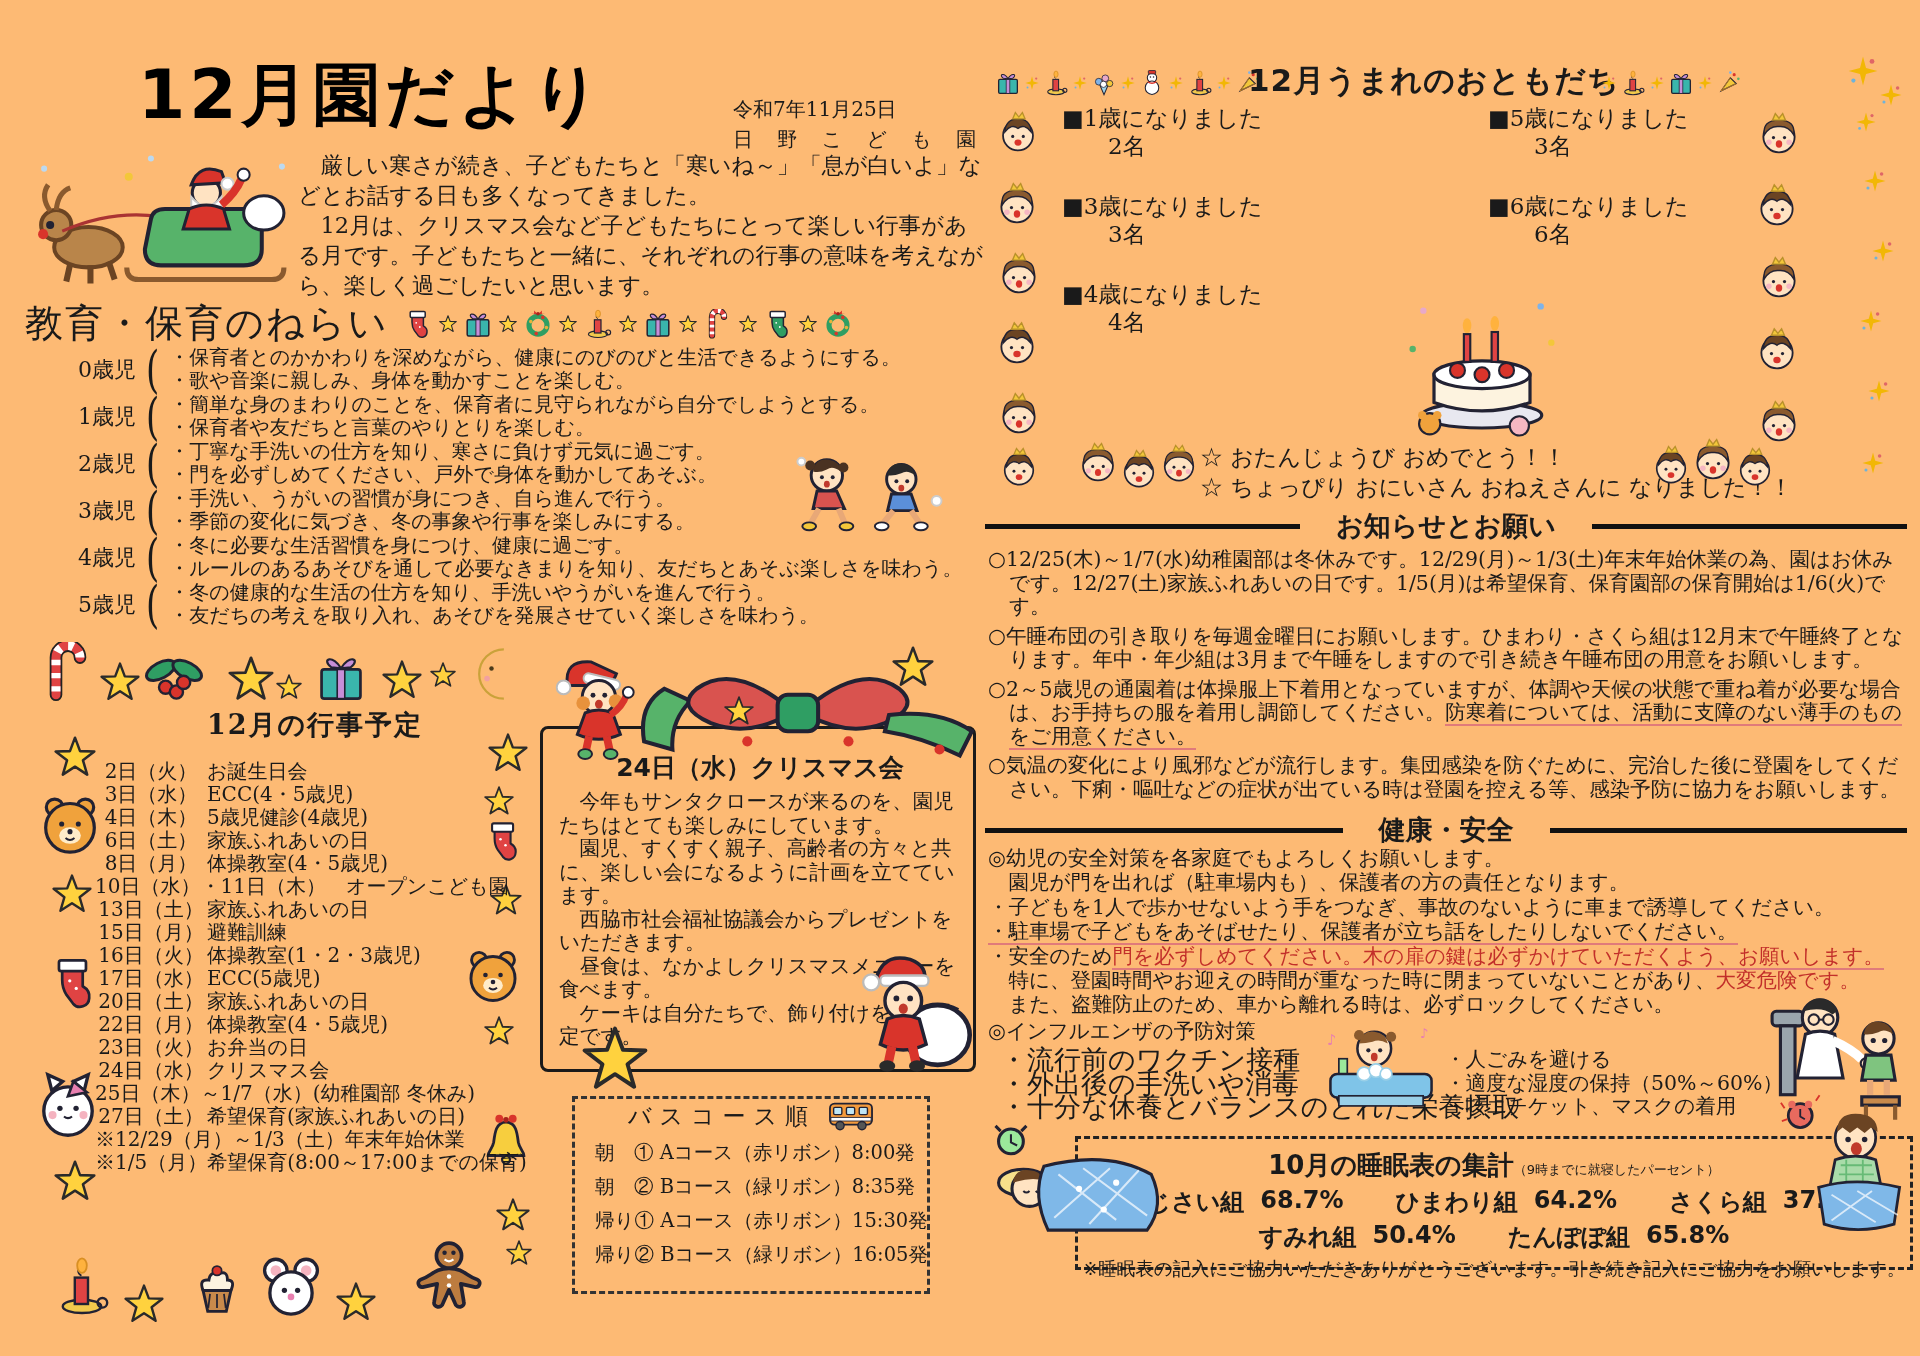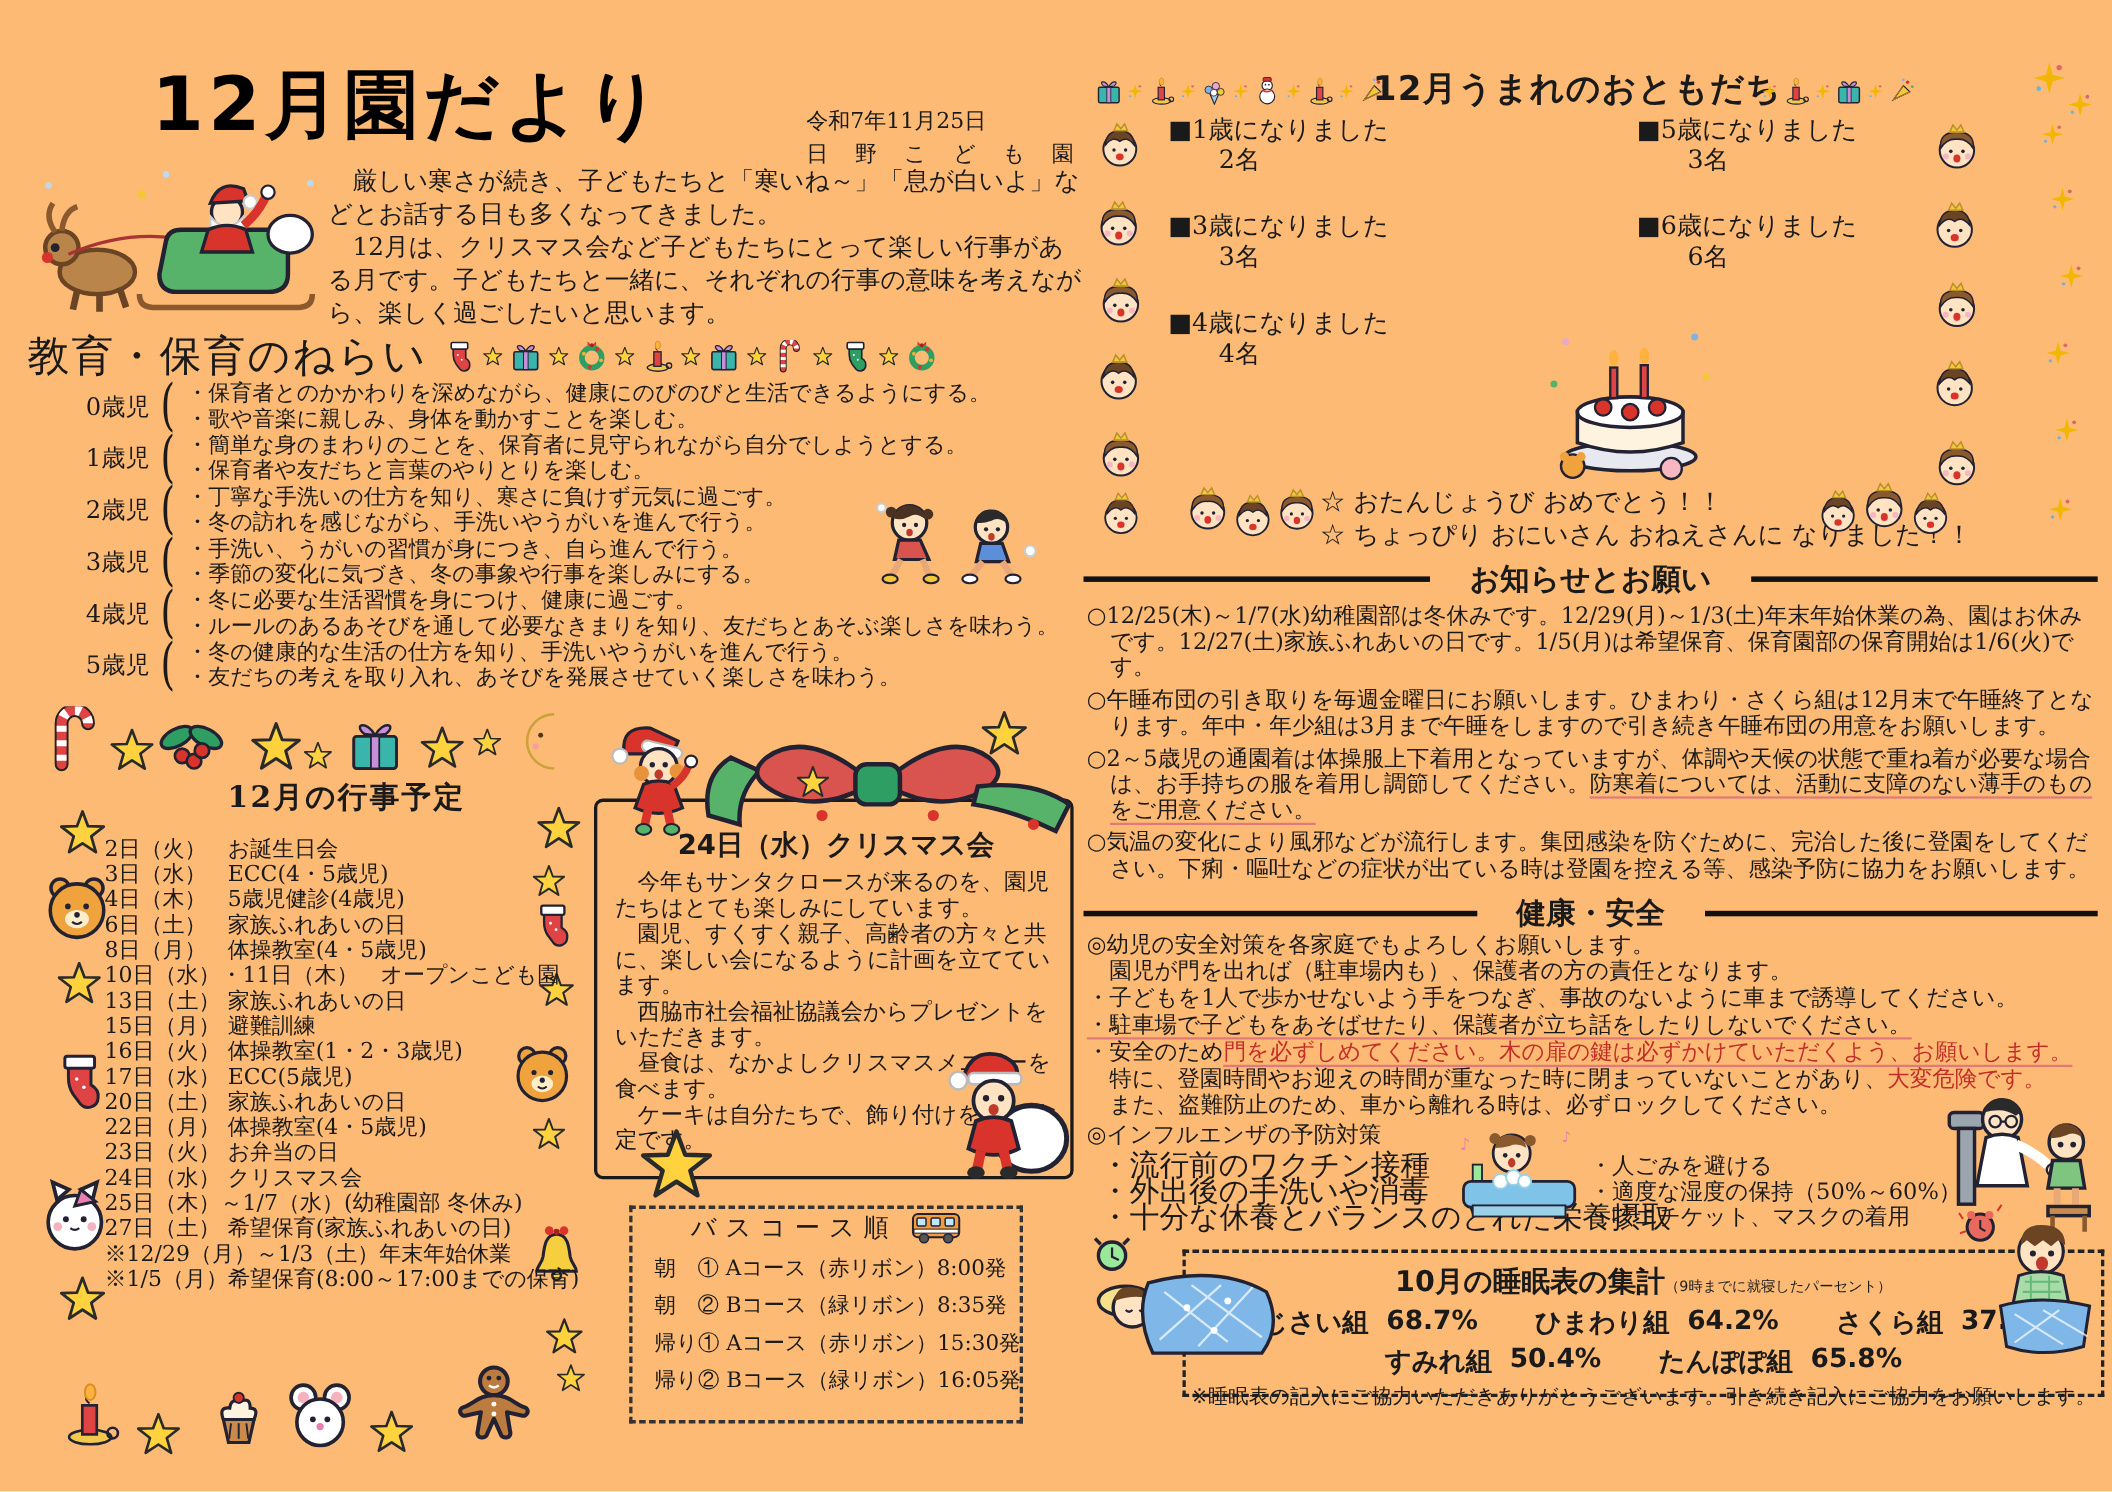--- a/index.html
+++ b/index.html
@@ -19,21 +19,21 @@
   .goals-head{font-size:38px;font-weight:500;font-family:"DejaVu Sans","Liberation Sans",sans-serif;letter-spacing:2px;}
   .icon-strip{display:flex;align-items:center;gap:6px;}
   .icon-strip svg{flex:none;}
   .goals{left:78px;top:346px;width:905px;}
   .goal-row{display:flex;margin-bottom:1px;}
   .goal-age{width:66px;font-size:22px;padding-top:9px;flex:none;}
   .goal-paren{font-size:34px;line-height:1;align-self:center;margin:0 10px 0 2px;transform:scaleY(1.5);flex:none;}
   .goal-bullets{font-size:20px;line-height:23px;}
   .schedule-head{left:150px;top:707px;width:330px;text-align:center;font-size:27px;font-weight:700;letter-spacing:2px;}
   .events{left:95px;top:760px;width:470px;font-size:20px;line-height:23px;}
-  .ev{display:flex;}
+  .ev{display:flex;text-align:center;}
   .ev-d{min-width:112px;white-space:nowrap;}
   .ev-e{white-space:nowrap;}
   .ev-note{white-space:nowrap;}
   
   .xmas-box{left:540px;top:726px;width:430px;height:340px;border:3px solid #1a1a1a;border-radius:8px;}
   .xmas-inner{padding:22px 12px 0 16px;font-family:"DejaVu Sans","Liberation Sans",sans-serif;}
   .xmas-title{text-align:center;font-size:25px;font-weight:700;margin-bottom:6px;}
   .xmas-p{font-size:20.5px;line-height:23.5px;text-indent:1em;margin:0;}
   
   .bus-box{left:572px;top:1096px;width:352px;height:192px;border:3px dashed #333;}
@@ -504,21 +504,21 @@
           <div>・簡単な身のまわりのことを、保育者に見守られながら自分でしようとする。</div>
           <div>・保育者や友だちと言葉のやりとりを楽しむ。</div>
         </span>
       </div>
 
       <div class="goal-row">
         <span class="goal-age">2歳児</span>
         <span class="goal-paren">(</span>
         <span class="goal-bullets">
           <div>・丁寧な手洗いの仕方を知り、寒さに負けず元気に過ごす。</div>
-          <div>・冬の訪れを感じながら、手洗いやうがいを進んで行う。</div>
+          <div>・門を必ずしめてください、戸外で身体を動かしてあそぶ。</div>
         </span>
       </div>
 
       <div class="goal-row">
         <span class="goal-age">3歳児</span>
         <span class="goal-paren">(</span>
         <span class="goal-bullets">
           <div>・手洗い、うがいの習慣が身につき、自ら進んで行う。</div>
           <div>・季節の変化に気づき、冬の事象や行事を楽しみにする。</div>
         </span>

